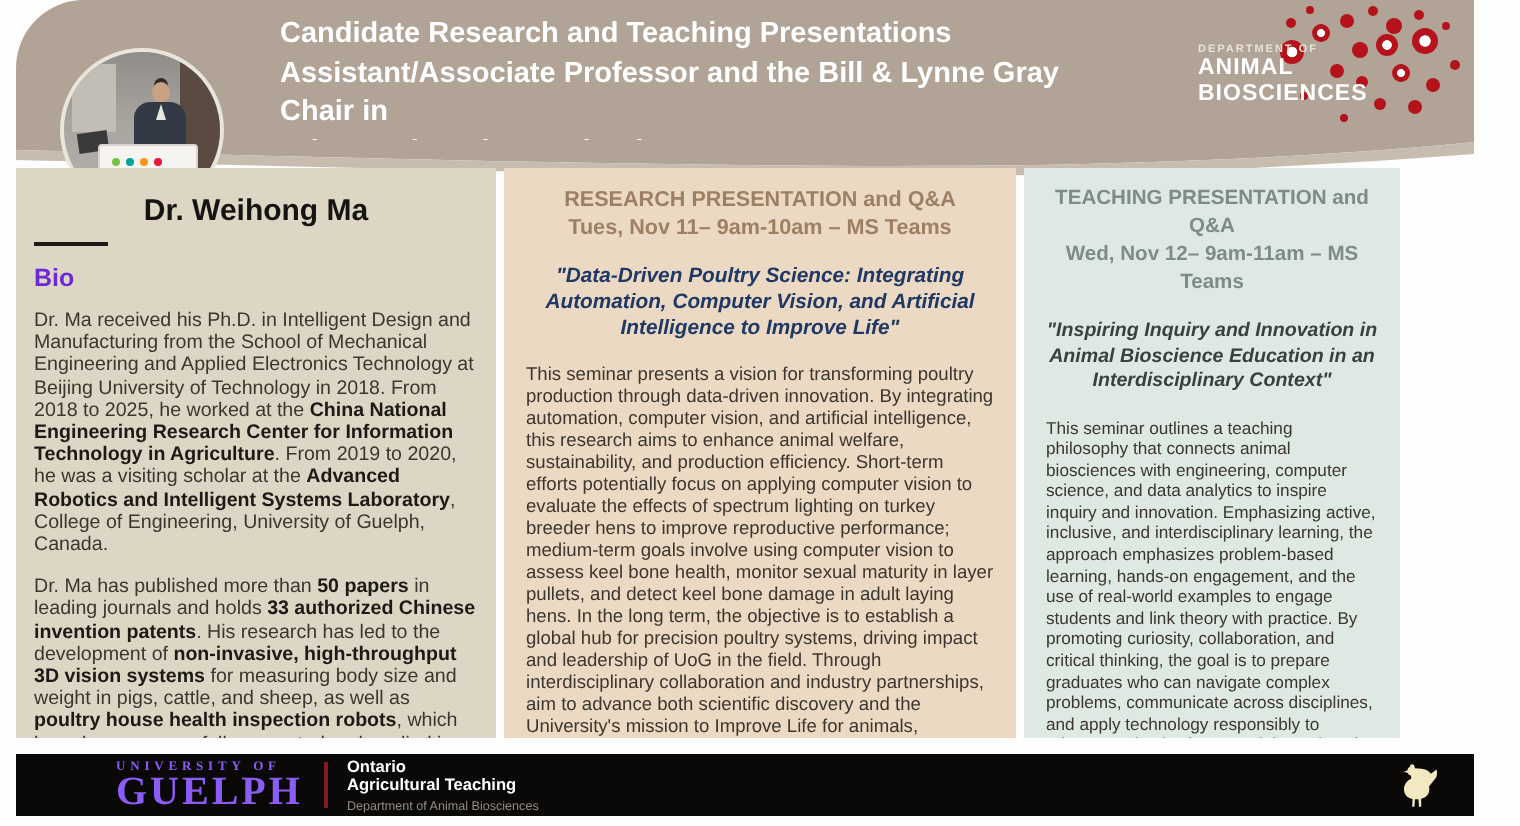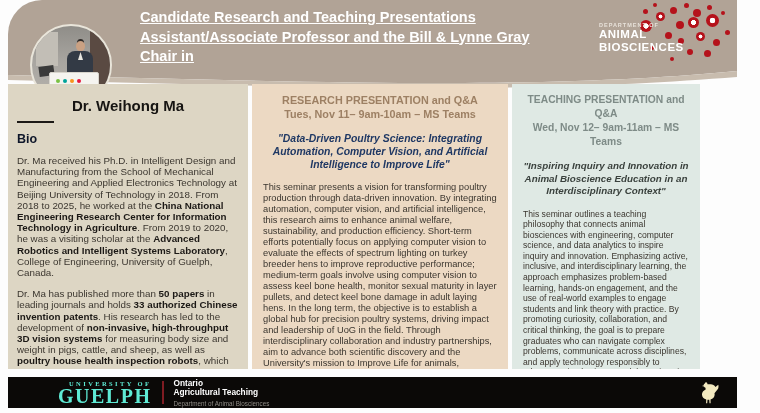--- a/index.html
+++ b/index.html
@@ -2,21 +2,21 @@
 <html><head>
 <meta charset="utf-8">
 <style>
   * { margin:0; padding:0; box-sizing:border-box; }
   html,body { width:760px; height:413px; background:#fdfdfd; font-family:"Liberation Sans", sans-serif; overflow:hidden; }
   .slide { position:absolute; left:8px; top:0; width:729px; height:408px; }
 
   
   .header { position:absolute; left:0; top:0; width:729px; height:70px; background:#b1a396; border-top-left-radius:34px; }
   .header-wave { position:absolute; left:0; top:70px; width:729px; height:18px; display:block; }
-  .header-titles { position:absolute; left:132px; top:8px; width:430px; color:#fff; font-weight:bold; font-size:14.5px; line-height:19.5px;text-decoration:underline; }
+  .header-titles { position:absolute; left:132px; top:8px; width:430px; color:#fff; font-weight:bold; font-size:14.5px; line-height:19.5px; }
 
   
   .dept-logo { position:absolute; left:585px; top:0; width:144px; height:68px; }
   .dept-logo-text { position:absolute; left:6px; top:22px; color:#fff; }
   .dept-of { font-size:5.5px; letter-spacing:1px; color:#e8e2da; font-weight:bold; }
   .dept-big { font-size:11.5px; font-weight:bold; letter-spacing:0.5px; line-height:12.5px; }
   .dots { position:absolute; left:0; top:0; width:144px; height:68px; }
   .dot { position:absolute; border-radius:50%; background:#b5121b; }
   .dot.glyph { background:radial-gradient(circle at 50% 50%, #fff 0 29%, #b5121b 33%); }
 
@@ -35,37 +35,37 @@
   .ph-greenbar { position:absolute; left:34px; top:16px; width:8px; height:4px; background:#5aa53c; }
 
   
   .col { position:absolute; top:84px; height:285px; overflow:hidden; }
   .col-bio { left:0; width:240px; background:#ddd6c4; padding:13px 9px 0 9px; }
   .col-research { left:244px; width:256px; background:#ecd9c3; padding:9px 11px 5px 11px; }
   .col-teaching { left:504px; width:188px; background:#dfe9e4; padding:9px 10px 0 10px; }
 
   .bio-name { font-size:15px; font-weight:bold; color:#161412;text-align:center; }
   .bio-rule { width:37px; height:2px; background:#1c1916; margin:7px 0 9px 0; }
-  .bio-sec { font-size:12.5px; font-weight:bold; color:#0f172a; margin-bottom:9px; }
+  .bio-sec { font-size:12.5px; font-weight:bold; color:#6d28d9; margin-bottom:9px; }
   .bio-p { font-size:9.8px; line-height:11.2px; color:#3b362f; margin-bottom:10px; }
   .bio-p .b { font-weight:bold; color:#1c1916; }
 
   .panel-head { text-align:center; font-weight:bold; font-size:10.8px; line-height:14px; }
   .col-research .panel-head { color:#9d8064; }
   .col-teaching .panel-head { color:#7e8b87; font-size:10.3px; }
   .panel-title { text-align:center; font-weight:bold; font-style:italic; margin-top:11px; }
   .col-research .panel-title { color:#1f3864; font-size:10.4px; line-height:13px; padding:0 4px; }
   .col-teaching .panel-title { color:#3a413d; font-size:9.8px; line-height:12.5px; }
   .panel-body { margin-top:11px; color:#3b362f; }
   .col-research .panel-body { font-size:9.3px; line-height:11px; }
   .col-teaching .panel-body { font-size:8.6px; line-height:10.6px; padding:0 1px; }
 
   
   .footer { position:absolute; left:0; top:377px; width:729px; height:31px; background:#0b0907; display:flex; align-items:center; padding-left:50px; }
-  .uofg { text-align:right; color:#5eead4; font-family:"Liberation Serif", serif; }
+  .uofg { text-align:left; color:#8b5cf6; font-family:"Liberation Serif", serif; }
   .uofg-small { font-size:6.5px; letter-spacing:2.4px; font-weight:bold; }
   .uofg-big { font-size:20px; font-weight:bold; letter-spacing:1.5px; line-height:19px; }
   .foot-divider { width:2px; height:23px; background:#7f1c22; margin:0 9px 0 11px; }
   .oac { color:#fff; }
   .oac-line { font-size:8.3px; font-weight:bold; line-height:9.5px; }
   .oac-dept { font-size:6.3px; color:#8f8c86; margin-top:2px; }
   .chicken { position:absolute; right:17px; top:4px; width:21px; height:24px; }
 </style>
 </head>
 <body>

